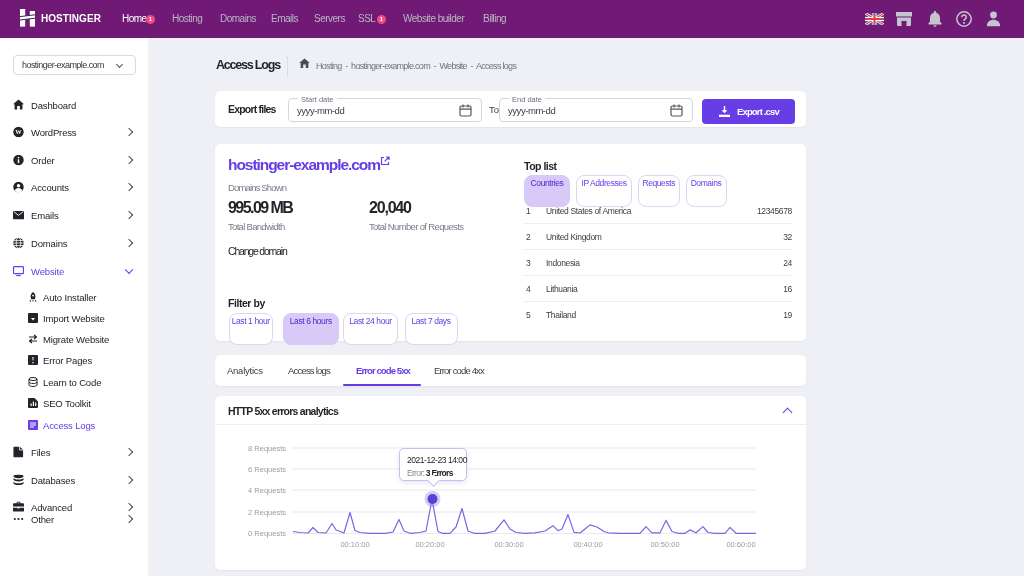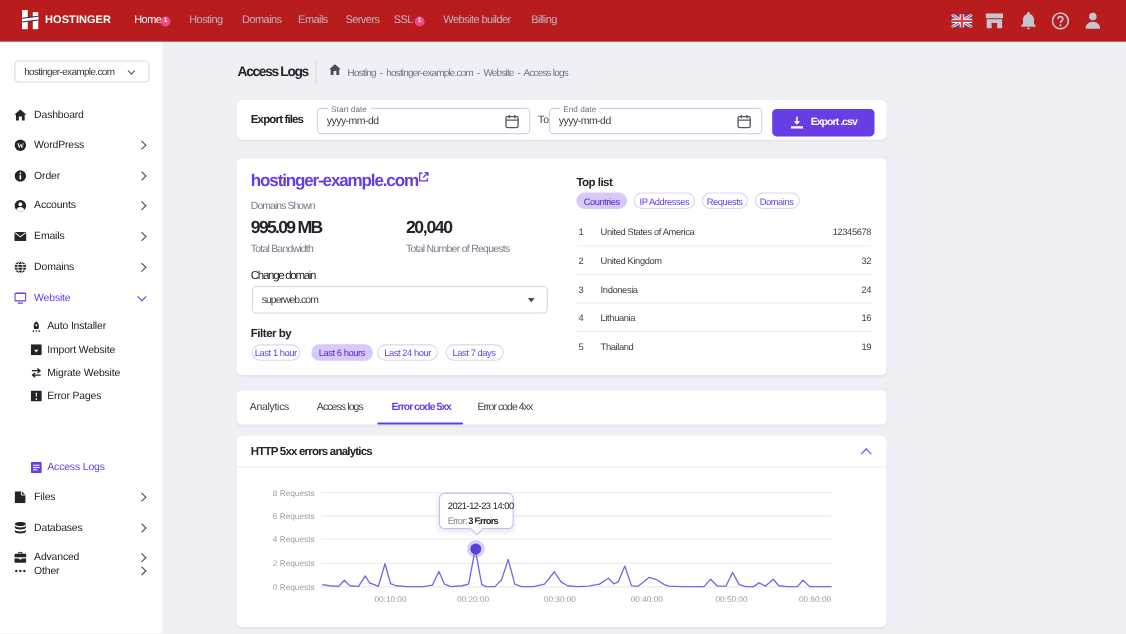--- a/index.html
+++ b/index.html
@@ -1,19 +1,19 @@
 <!DOCTYPE html>
 <html><head>
 <meta charset="utf-8">
 <style>
 * { margin:0; padding:0; box-sizing:border-box; }
 html,body { width:1024px; height:576px; font-family:"Liberation Sans", sans-serif; background:#eff0f5; overflow:hidden; position:relative; }
 .abs { position:absolute; }
 
-#topbar { position:absolute; left:0; top:0; width:1024px; height:38px; background:#b91c1c; }
+#topbar { position:absolute; left:0; top:0; width:1024px; height:38px; background:#701a75; }
 .nav { position:absolute; top:0; height:38px; line-height:38px; font-size:10px; letter-spacing:-0.5px; color:#b8b7c5; }
 .nav.active { color:#fff; }
 .badge { position:absolute; top:14.5px; width:9px; height:9px; border-radius:5px; background:#f04a85; color:#fff; font-size:6px; text-align:center; line-height:9px; font-weight:bold; }
 
 #sidebar { position:absolute; left:0; top:38px; width:148px; height:538px; background:#fff; }
 #sideselect { position:absolute; left:13px; top:17px; width:123px; height:20px; border:1px solid #d9d9e3; border-radius:4px; background:#fff; font-size:9px; letter-spacing:-0.55px; color:#36373f; line-height:18px; padding-left:8px; }
 .sitem { position:absolute; left:0; width:148px; height:27px; font-size:9.5px; letter-spacing:-0.15px; color:#22232b; }
 .sitem .txt { position:absolute; left:31px; top:50%; transform:translateY(-50%); white-space:nowrap; }
 .sitem .ic { position:absolute; left:13px; top:50%; transform:translateY(-50%); width:11px; height:11px; }
 .sitem .chev { position:absolute; right:16px; top:50%; transform:translateY(-50%); width:6px; height:6px; border-right:1.4px solid #494a52; border-top:1.4px solid #494a52; }
@@ -30,21 +30,21 @@
 .crumbdiv { position:absolute; left:139px; top:17px; width:1px; height:22px; background:#dcdce4; }
 #crumbs { position:absolute; left:168px; top:23px; font-size:9px; letter-spacing:-0.7px; color:#6f7280; }
 
 #exportcard { left:67px; top:53px; width:591px; height:36px; }
 .finput { position:absolute; border:1px solid #d5d5df; border-radius:4px; background:#fff; }
 .flabel { position:absolute; top:-4px; left:9px; background:#fff; padding:0 3px; font-size:7.5px; color:#6f7280; }
 .fval { position:absolute; left:8px; top:50%; transform:translateY(-50%); font-size:9.5px; letter-spacing:-0.45px; color:#3a3b44; }
 .btn { position:absolute; background:#673de6; border-radius:4px; color:#fff; font-size:10.5px; font-weight:bold; text-align:center; }
 
 #maincard { left:67px; top:106px; width:591px; height:197px; }
-.chip { position:absolute; border:1px solid #ddd5f2; border-radius:8px; background:#fff; color:#673de6; font-size:8.5px; letter-spacing:-0.4px; height:15px; line-height:14px; text-align:center; }
+.chip { position:absolute; border:1px solid #ddd5f2; border-radius:8px; background:#fff; color:#673de6; font-size:8.5px; letter-spacing:-0.4px; height:32px; line-height:14px; text-align:center; }
 .chip.sel { background:#d7c9f8; border-color:#d7c9f8; color:#5025d1; }
 .row { position:absolute; left:309px; width:268px; height:26px; font-size:8.5px; letter-spacing:-0.35px; color:#3c3d46; border-bottom:1px solid #ededf3; }
 
 #tabscard { left:67px; top:317px; width:591px; height:31px; }
 .tab { position:absolute; top:0; height:31px; line-height:31px; font-size:9.5px; color:#3c3d46; white-space:nowrap; }
 
 #chartcard { left:67px; top:358px; width:591px; height:174px; }
 #tooltip { position:absolute; left:184px; top:52px; width:68px; height:33px; background:#fff; border:1px solid #c9bdf1; border-radius:5px; box-shadow:0 2px 5px rgba(60,40,150,0.12); z-index:5; }
 #tooltip:after { content:""; position:absolute; left:29px; bottom:-5px; width:8px; height:8px; background:#fff; border-right:1px solid #c9bdf1; border-bottom:1px solid #c9bdf1; transform:rotate(45deg); }
 </style>
@@ -175,20 +175,34 @@
         <path d="M1 3h7M6 1l2.5 2L6 5" stroke-linejoin="round"></path>
         <path d="M9 7H2M4 5L1.5 7 4 9" stroke-linejoin="round"></path>
       </svg>
     <span class="txt">Migrate Website</span>
   </div>
   <div class="subitem" style="top:311.5px">
     <svg class="ic" viewBox="0 0 10 10" fill="#22232b">
         <path d="M1 0h8a1 1 0 0 1 1 1v8a1 1 0 0 1-1 1H1a1 1 0 0 1-1-1V1a1 1 0 0 1 1-1zm3.4 2h1.2l-.2 3.6H4.6zM5 7a.8.8 0 1 1 0 1.6A.8.8 0 0 1 5 7z" fill-rule="evenodd"></path>
       </svg>
     <span class="txt">Error Pages</span>
+  </div>
+  <div class="subitem" style="top:333px">
+    <svg class="ic" viewBox="0 0 10 10" fill="none" stroke="#22232b" stroke-width="1">
+        <ellipse cx="5" cy="2" rx="4" ry="1.5"></ellipse>
+        <path d="M1 2v6c0 .8 1.8 1.5 4 1.5s4-.7 4-1.5V2"></path>
+        <path d="M1 5c0 .8 1.8 1.5 4 1.5S9 5.8 9 5"></path>
+      </svg>
+    <span class="txt">Learn to Code</span>
+  </div>
+  <div class="subitem" style="top:354px">
+    <svg class="ic" viewBox="0 0 10 10" fill="#22232b">
+        <path d="M1 0h5.5L10 3.5V9a1 1 0 0 1-1 1H1a1 1 0 0 1-1-1V1a1 1 0 0 1 1-1zm1.5 5.5h1.2V8H2.5zm2.3-2h1.2V8H4.8zm2.3 1h1.2V8H7.1z" fill-rule="evenodd"></path>
+      </svg>
+    <span class="txt">SEO Toolkit</span>
   </div>
   <div class="subitem" style="top:376px">
     <svg class="ic" viewBox="0 0 10 10" fill="#673de6">
         <path d="M1 0h8a1 1 0 0 1 1 1v8a1 1 0 0 1-1 1H1a1 1 0 0 1-1-1V1a1 1 0 0 1 1-1zm1 2.5h6v1H2zm0 2h6v1H2zm0 2h4v1H2z" fill-rule="evenodd"></path>
       </svg>
     <span class="txt purple">Access Logs</span>
   </div>
   <div class="sitem" style="top:400px">
     <svg class="ic" viewBox="0 0 12 12" fill="#22232b">
         <path d="M1.5 0h5.5L11 3.5V11a1 1 0 0 1-1 1H1.5a1 1 0 0 1-1-1V1a1 1 0 0 1 1-1z"></path>
@@ -262,24 +276,20 @@
     <svg class="abs" style="left:165px;top:12px" width="10" height="10" viewBox="0 0 10 10" fill="none" stroke="#673de6" stroke-width="1.2">
         <path d="M4 1.5H1.5v7h7V6"></path>
         <path d="M6 1h3v3M9 1L4.7 5.3"></path>
       </svg>
     <div class="abs" style="left:13px;top:38px;font-size:9.5px;letter-spacing:-0.85px;color:#787b89">Domains Shown</div>
     <div class="abs" style="left:13px;top:55px;font-size:16px;letter-spacing:-1.55px;font-weight:bold;color:#23242b">995.09 MB</div>
     <div class="abs" style="left:13px;top:77px;font-size:9.5px;letter-spacing:-0.7px;color:#787b89">Total Bandwidth</div>
     <div class="abs" style="left:154px;top:55px;font-size:16px;letter-spacing:-1.2px;font-weight:bold;color:#23242b">20,040</div>
     <div class="abs" style="left:154px;top:77px;font-size:9.5px;letter-spacing:-0.65px;color:#787b89">Total Number of Requests</div>
     <div class="abs" style="left:13px;top:101px;font-size:10.5px;letter-spacing:-1.2px;font-weight:normal;color:#23242b">Change domain</div>
-    <div class="finput" style="left:14px;top:116px;width:269px;height:25px">
-      <div class="fval" style="letter-spacing:-0.9px">superweb.com</div>
-      <div style="position:absolute;right:11px;top:10px;width:0;height:0;border-left:3.5px solid transparent;border-right:3.5px solid transparent;border-top:4.5px solid #4a4b55"></div>
-    </div>
     <div class="abs" style="left:13px;top:153px;font-size:10.5px;letter-spacing:-0.45px;font-weight:bold;color:#23242b">Filter by</div>
     <span class="chip" style="left:14px;top:169px;width:43.5px">Last 1 hour</span>
     <span class="chip sel" style="left:68px;top:169px;width:55.5px">Last 6 hours</span>
     <span class="chip" style="left:128px;top:169px;width:55px">Last 24 hour</span>
     <span class="chip" style="left:189.5px;top:169px;width:53px">Last 7 days</span>
     <div class="abs" style="left:309px;top:16px;font-size:10.5px;letter-spacing:-0.5px;font-weight:bold;color:#23242b">Top list</div>
     <span class="chip sel" style="left:309px;top:31px;width:46px">Countries</span>
     <span class="chip" style="left:361px;top:31px;width:56px">IP Addresses</span>
     <span class="chip" style="left:422.5px;top:31px;width:42.5px">Requests</span>
     <span class="chip" style="left:470.5px;top:31px;width:41px">Domains</span>

